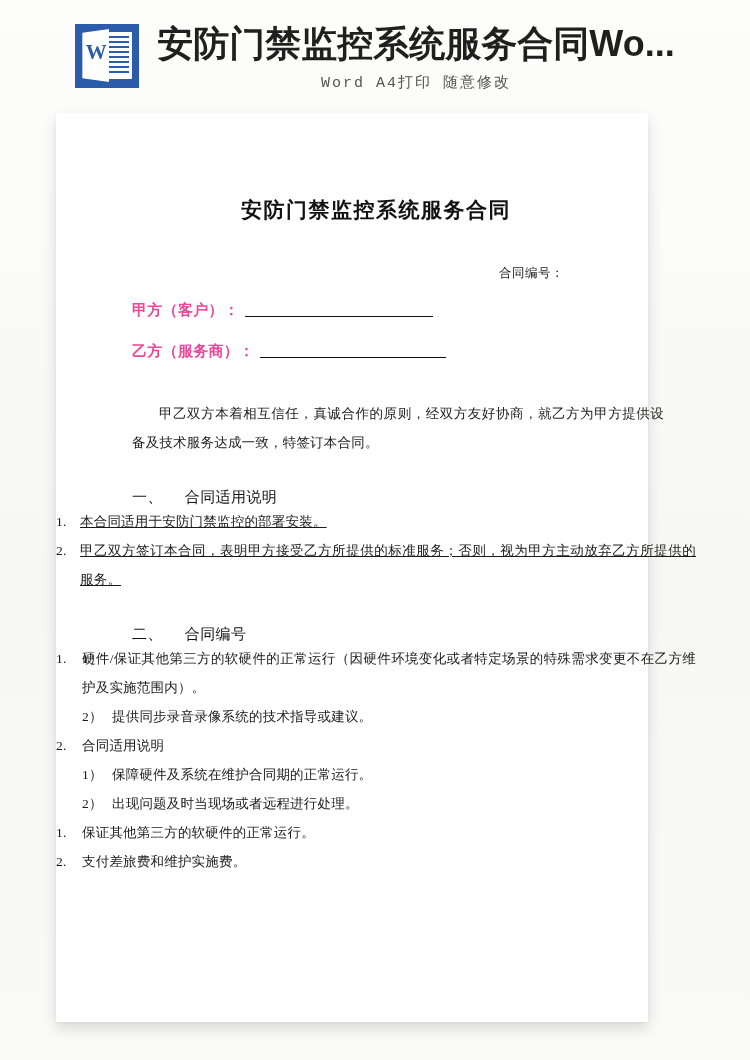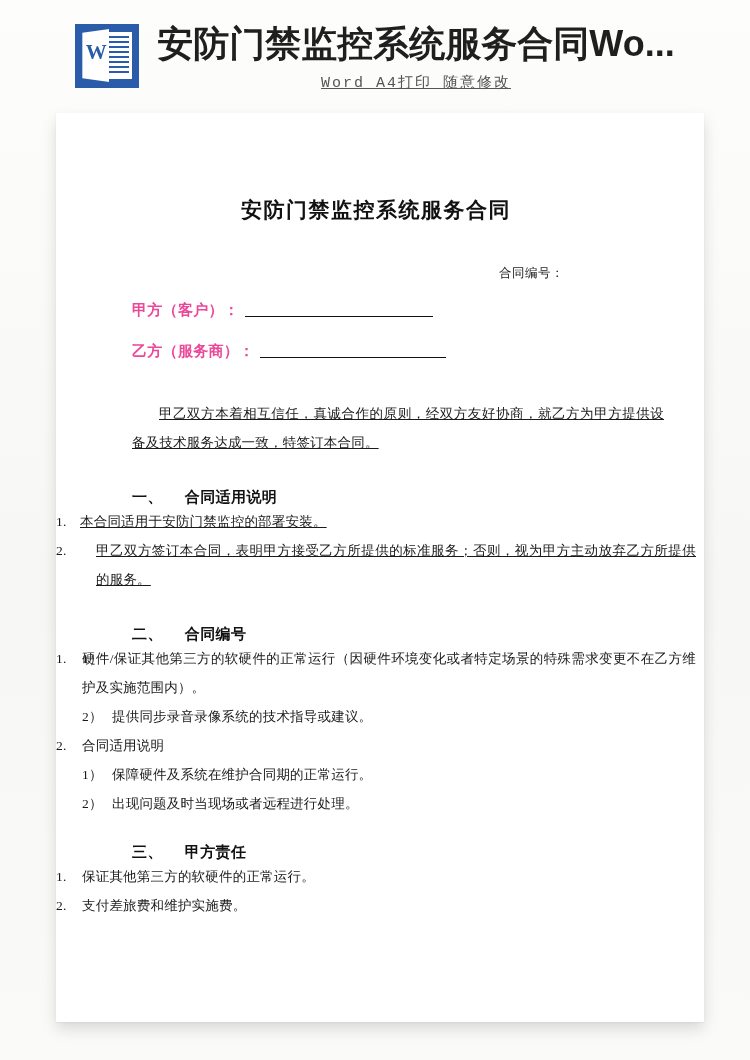--- a/index.html
+++ b/index.html
@@ -92,29 +92,28 @@
     text-align: right;
   }
   .banner-sub {
     margin-top: 7px;
     text-align: center;
     font-family: "Liberation Mono", monospace;
     font-size: 15px;
     color: #555555;
     letter-spacing: 2px;
     white-space: nowrap;
-    text-decoration: underline;
   }
 
   
   .paper {
     position: absolute;
     left: 56px;
     top: 113px;
-    width: 648px;
+    width: 592px;
     height: 909px;
     background: #ffffff;
     box-shadow: 0 7px 14px rgba(0,0,0,.13), 0 1px 2px rgba(0,0,0,.05);
   }
 
   .doc {
     position: absolute;
     left: 0; top: 0;
     width: 640px;
     padding: 0;
@@ -164,27 +163,26 @@
   .rule-b { width: 186px; }
 
   .preamble {
     margin: 38px 32px 0 76px;
     font-size: 13.5px;
     line-height: 29px;
     text-align: justify;
     text-indent: 27px;
     letter-spacing: .2px;
     color: #1a1a1a;
-    text-decoration: underline;
   }
 
   .sec-head {
     margin: 31px 0 0 76px;
     font-family: "Liberation Sans", sans-serif;
-    font-weight: bold;
+    font-weight: normal;
     font-size: 15px;
     color: #111;
     letter-spacing: .4px;
   }
   .sec-head .num { margin-right: 22px; }
 
   ol.lvl1, ol.lvl2 { margin: 0; padding: 0; list-style: none; }
 
   .item {
     font-size: 13.5px;
@@ -276,21 +274,21 @@
       <div class="sec-head">
         <span class="num">一、</span><span>合同适用说明</span>
       </div>
       <ol class="lvl1 list-deep">
         <li class="item">
           <span class="marker">1.</span>
           <span class="body">本合同适用于安防门禁监控的部署安装。</span>
         </li>
         <li class="item wrap">
           <span class="marker">2.</span>
-          <span class="body hang" style="margin-left:16px;text-indent:0">甲乙双方签订本合同，表明甲方接受乙方所提供的标准服务；否则，视为甲方主动放弃乙方所提供的服务。</span>
+          <span class="body hang" style="margin-left:0;text-indent:0">甲乙双方签订本合同，表明甲方接受乙方所提供的标准服务；否则，视为甲方主动放弃乙方所提供的服务。</span>
         </li>
       </ol>
 
       <div class="sec-head">
         <span class="num">二、</span><span>合同编号</span>
       </div>
       <ol class="lvl1 list-main">
         <li class="item">
           <span class="marker">1.</span>
           <ol class="lvl2 list-sub">
@@ -313,23 +311,20 @@
               <span class="body">保障硬件及系统在维护合同期的正常运行。</span>
             </li>
             <li class="item">
               <span class="marker">2）</span>
               <span class="body">出现问题及时当现场或者远程进行处理。</span>
             </li>
           </ol>
         </li>
       </ol>
 
-      <div class="sec-head" style="margin-top:25px">
-        <span class="num">三、</span><span>甲方责任</span>
-      </div>
       <ol class="lvl1 list-deep2">
         <li class="item">
           <span class="marker">1.</span>
           <span class="body">保证其他第三方的软硬件的正常运行。</span>
         </li>
         <li class="item">
           <span class="marker">2.</span>
           <span class="body">支付差旅费和维护实施费。</span>
         </li>
       </ol>

